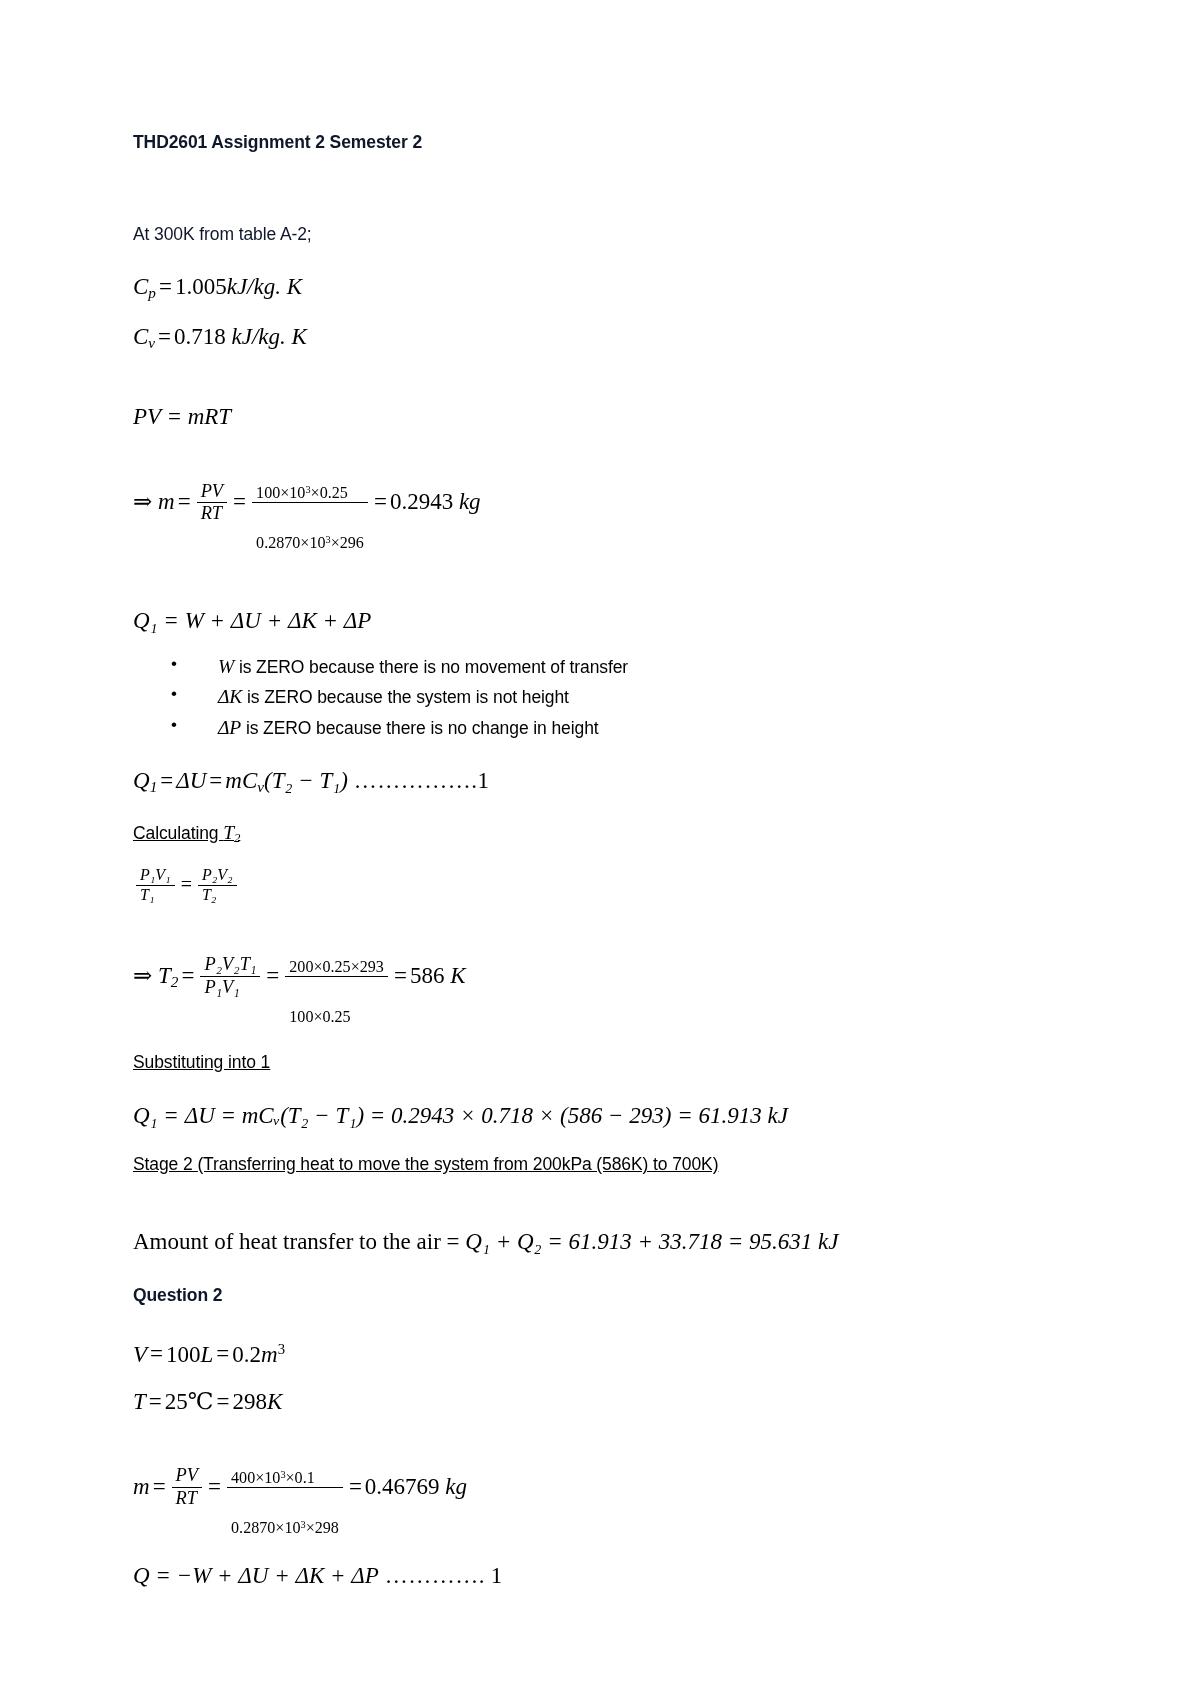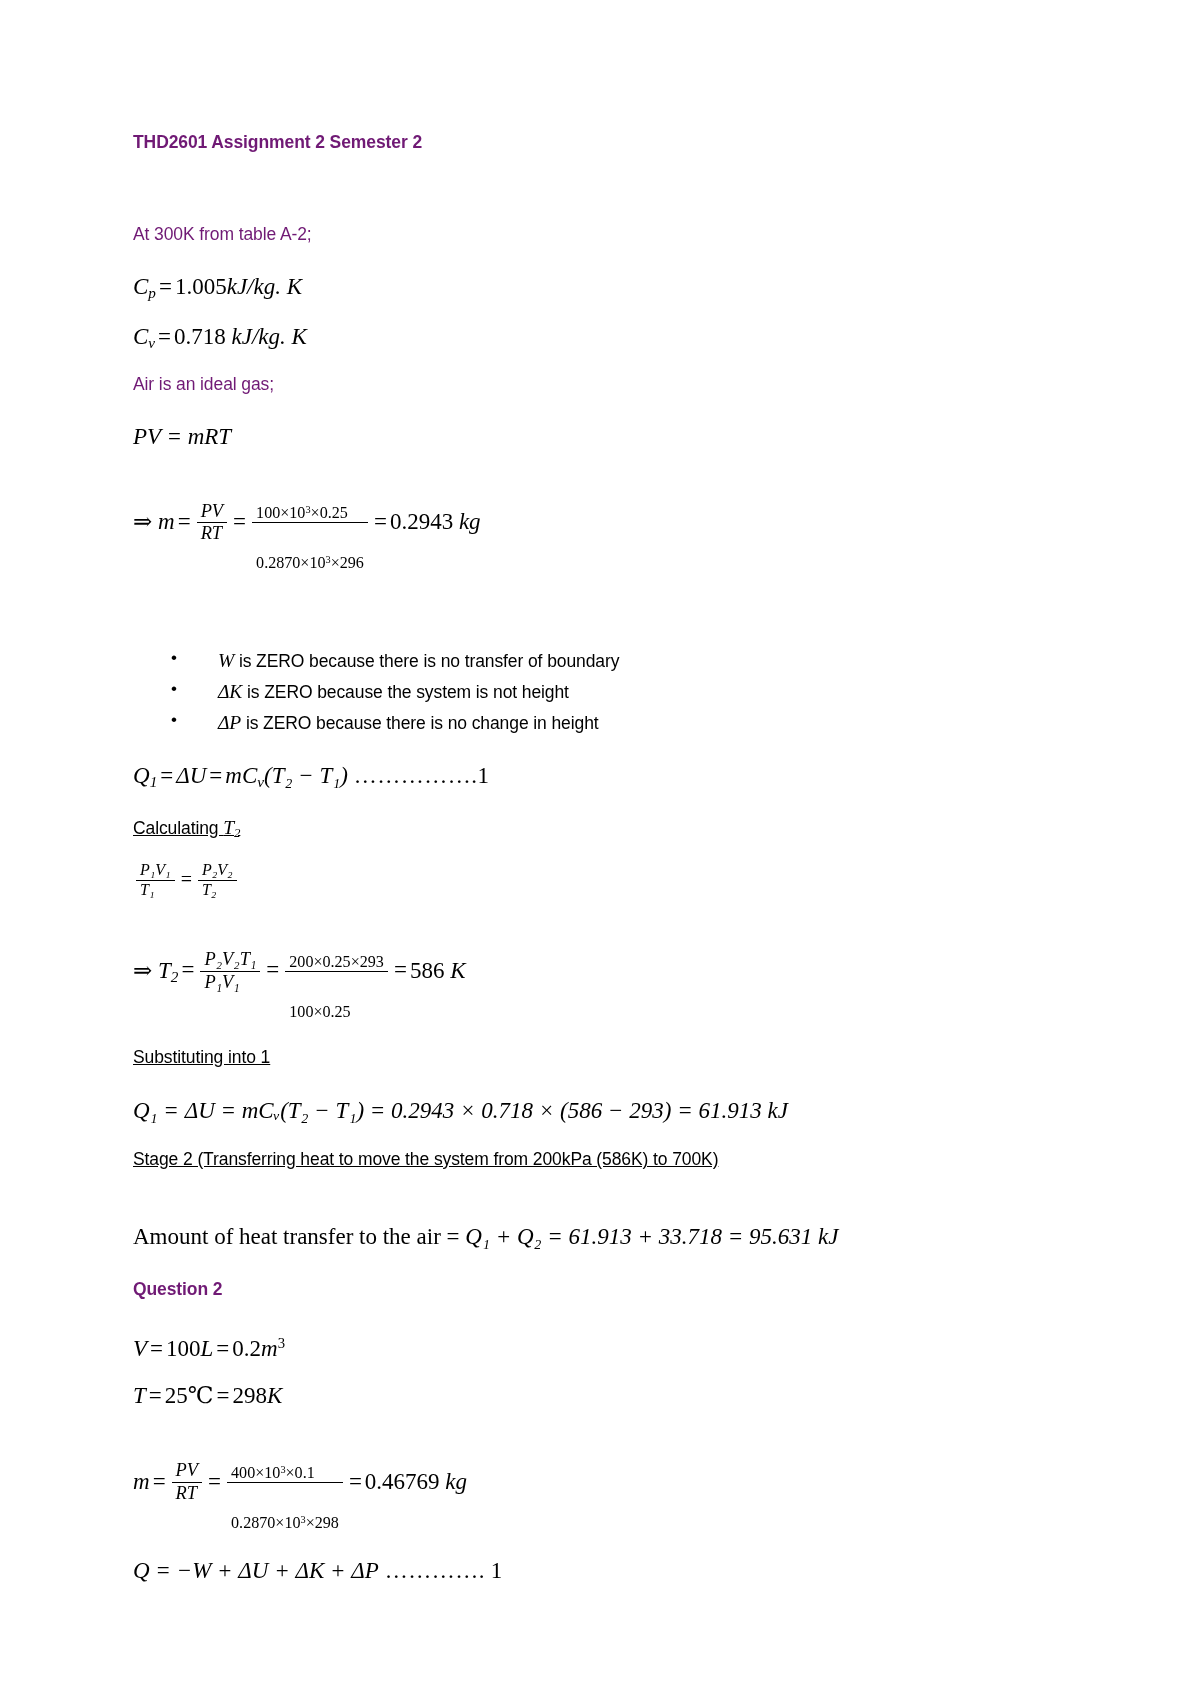--- a/index.html
+++ b/index.html
@@ -22,21 +22,21 @@
     box-sizing: border-box;
     padding: 132px 150px 0 133px;
   }
   .block { margin: 0 0 0 0; }
 
   
   .ptext {
     font-family: "Liberation Sans", sans-serif;
     font-size: 17.5px;
     line-height: 1.15;
-    color: #701a75;
+    color: #0f172a;
     letter-spacing: -0.1px;
   }
   .bold { font-weight: bold; }
   .underline-head {
     font-family: "Liberation Sans", sans-serif;
     font-size: 17.5px;
     text-decoration: underline;
     display: inline-block;
     letter-spacing: -0.1px;
   }
@@ -136,42 +136,42 @@
   <div class="block math">
     <span>C</span><sub>p</sub><span class="op">=</span><span class="num">1.005</span><span>kJ/kg. K</span>
   </div>
   <div class="gap-eq"></div>
 
   <div class="block math">
     <span>C</span><sub>v</sub><span class="op">=</span><span class="num">0.718</span>&nbsp;<span>kJ/kg. K</span>
   </div>
   <div class="gap-eq"></div>
 
-  <div class="block">
-    <span class="ptext">Air is an ideal gas;</span>
-  </div>
   <div class="gap-p"></div>
 
   <div class="block math">
     <span>PV = mRT</span>
   </div>
   <div class="gap-eq" style="height:26px"></div>
 
   <div class="block math">
     <span class="up">⇒</span>&nbsp;<span>m</span><span class="op">=</span><span class="frac small"><span class="fnum">PV</span><span class="fden">RT</span></span><span class="op">=</span><span class="frac tiny"><span class="fnum"><span>100×10</span><sup>3</sup><span>×0.25</span></span><span class="fden"><span>0.2870×10</span><sup>3</sup><span>×296</span></span></span><span class="op">=</span><span class="num">0.2943</span>&nbsp;<span>kg</span>
   </div>
   <div class="gap-eq" style="height:26px"></div>
 
   <div class="gap-p"></div>
 
+  <div class="block math">
+    <span>Q₁ = W + ΔU + ΔK + ΔP</span>
+  </div>
   <div style="height:18px"></div>
 
   <ul class="bullets">
     <li>
-      <span class="bul">•</span><span class="mi">W</span><span> is ZERO because there is no transfer of boundary</span>
+      <span class="bul">•</span><span class="mi">W</span><span> is ZERO because there is no movement of transfer</span>
     </li>
     <li>
       <span class="bul">•</span><span class="mi">ΔK</span><span> is ZERO because the system is not height</span>
     </li>
     <li>
       <span class="bul">•</span><span class="mi">ΔP</span><span> is ZERO because there is no change in height</span>
     </li>
   </ul>
   <div style="height:24px"></div>
 

